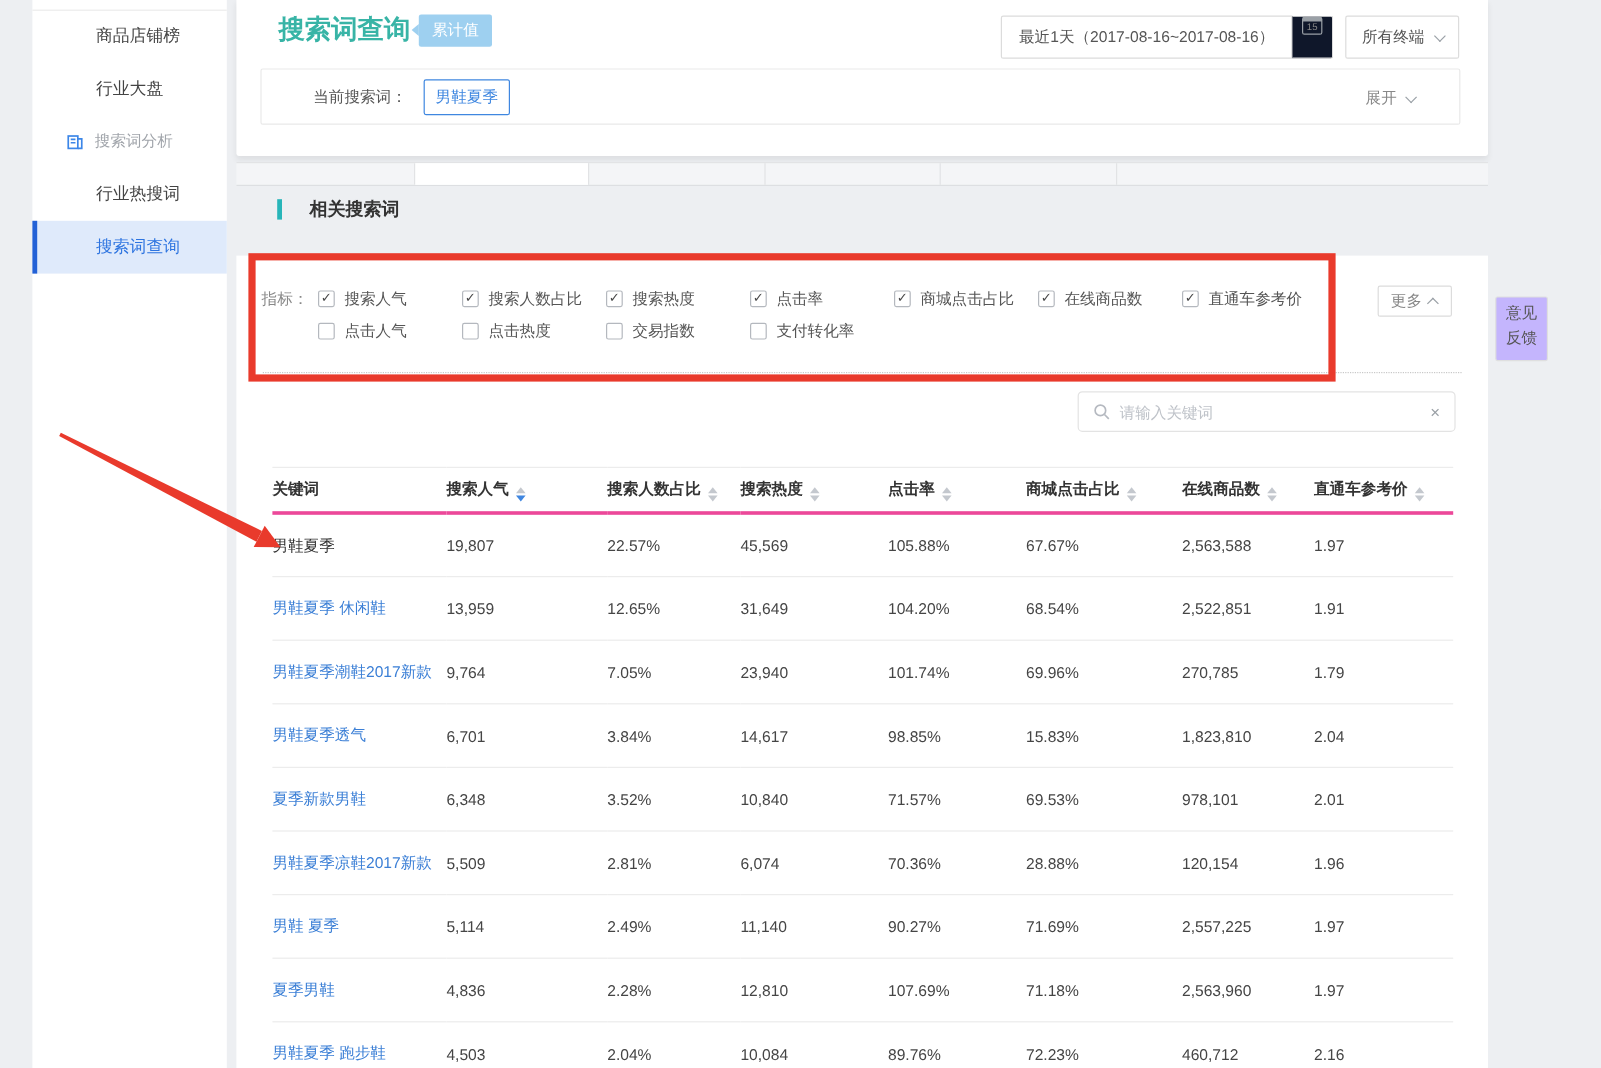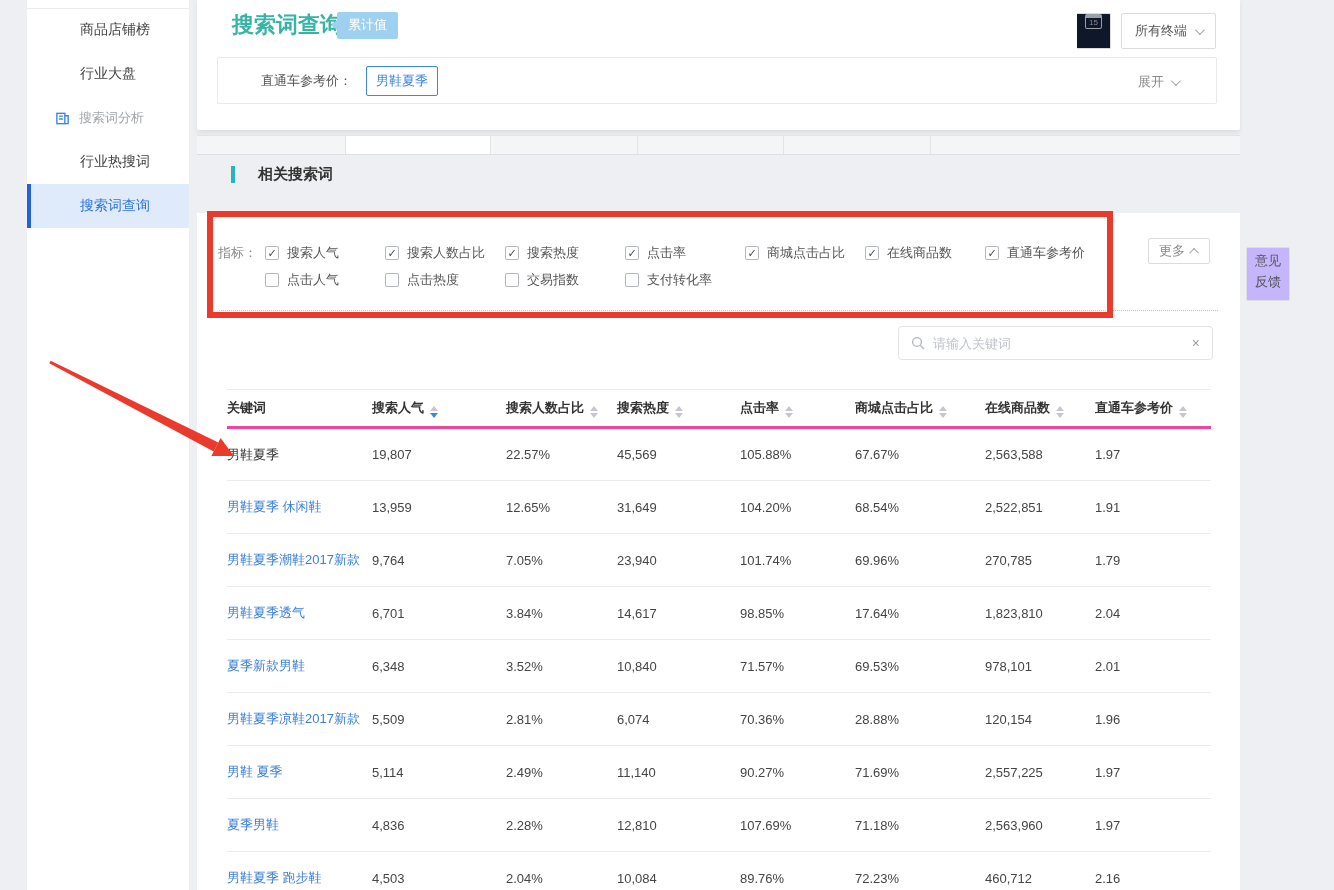--- a/index.html
+++ b/index.html
@@ -19,21 +19,21 @@
     font-size:13px; color:#a0a4aa; cursor:default; }
   .side-item { height:44px; display:flex; align-items:center; padding-left:53px;
     font-size:14px; color:#444; cursor:pointer; position:relative; }
   .side-item.active { background:#dfeafb; color:#2d74e0; }
   .side-item.active::before { content:""; position:absolute; left:0; top:0; bottom:0; width:4px; background:#2361d6; }
 
   
   .header-card { position:absolute; left:197px; top:0; width:1043px; height:130px; background:#fff;
     box-shadow:0 3px 5px rgba(0,0,0,.07); border-radius:0 0 2px 2px; }
   .page-title { position:absolute; left:35px; top:10px; font-size:22px; font-weight:bold; color:#38b4a6; }
-  .title-badge { position:absolute; left:140px; top:12px; background:#9ed0f0; color:#fff; font-size:13px;
+  .title-badge { position:absolute; left:152px; top:12px; background:#9ed0f0; color:#fff; font-size:13px;
     padding:4px 11px 5px; border-radius:2px; }
   .title-badge::before { content:""; position:absolute; left:-6px; top:8px; border-top:5px solid transparent;
     border-bottom:5px solid transparent; border-right:6px solid #9ed0f0; }
   .header-controls { position:absolute; right:24px; top:13px; display:flex; gap:10px; }
   .date-box { height:36px; border:1px solid #dcdcdc; border-radius:2px 0 0 2px; background:#fff;
     display:flex; align-items:center; padding:0 14px; font-size:13px; color:#555; cursor:pointer; }
   .cal-box { height:36px; width:34px; border:1px solid #dcdcdc; border-left:none; border-radius:0 2px 2px 0;
     background:#0f172a; display:flex; align-items:flex-start; justify-content:center; cursor:pointer; }
   .cal-icon { width:17px; height:15px; border:1px solid #9aa0a6; border-top:4px solid #9aa0a6; border-radius:2px;
     font-size:8px; color:#888; text-align:center; line-height:10px; }
@@ -58,21 +58,21 @@
 
   
   .section-title-wrap { position:absolute; left:231px; top:165px; display:flex; align-items:center; gap:23px; }
   .section-bar { width:4px; height:17px; background:#27b5b9; }
   .section-title { font-size:15px; font-weight:bold; color:#333; }
 
   .main-panel { position:absolute; left:197px; top:213px; width:1043px; height:677px; background:#fff; }
 
   
   .metrics { position:absolute; left:21px; top:22px; }
-  .metric-row { display:flex; align-items:flex-end; height:27px; }
+  .metric-row { display:flex; align-items:center; height:27px; }
   .metric-row .lead { width:47px; font-size:13px; color:#888; }
   .metric { width:120px; display:flex; align-items:center; gap:8px; cursor:pointer; }
   .cb { width:14px; height:14px; border:1px solid #b4b8be; border-radius:2px; background:#fff;
     font-size:11px; line-height:12px; text-align:center; color:#4a4a4a; flex:0 0 auto; }
   .metric span.mlabel { font-size:13px; color:#555; }
   .more-btn { position:absolute; left:951px; top:25px; width:62px; height:26px; border:1px solid #dcdcdc;
     border-radius:2px; display:flex; align-items:center; justify-content:center; gap:7px;
     font-size:13px; color:#888; background:#fff; cursor:pointer; }
   .dotted-sep { position:absolute; left:22px; right:22px; top:97px; border-bottom:1px dotted #c8c8c8; }
 
@@ -139,31 +139,34 @@
         <span>搜索词查询</span>
       </div>
     </div>
 </div>
 
 <div class="header-card">
   <div class="page-title">搜索词查询</div>
   <div class="title-badge">累计值</div>
   <div class="header-controls">
     <div style="display:flex;">
+      <div class="date-box">
+        <span>最近1天（2017-08-16~2017-08-16）</span>
+      </div>
       <div class="cal-box">
         <div class="cal-icon">15</div>
       </div>
     </div>
     <div class="terminal-box">
       <span>所有终端</span>
       <span class="chev down"></span>
     </div>
   </div>
   <div class="current-box">
-    <span class="current-label">直通车参考价：</span>
+    <span class="current-label">当前搜索词：</span>
     <span class="term-tag">男鞋夏季</span>
     <span class="expand-btn">
       <span>展开</span>
       <span class="chev down"></span>
     </span>
   </div>
 </div>
 
 <div class="tab-strip">
   <div class="tab-seg" style="width:148px"></div>
@@ -327,21 +330,21 @@
           <td>69.96%</td>
           <td>270,785</td>
           <td>1.79</td>
         </tr>
         <tr>
           <td><span class="kw-link">男鞋夏季透气</span></td>
           <td>6,701</td>
           <td>3.84%</td>
           <td>14,617</td>
           <td>98.85%</td>
-          <td>17.64%</td>
+          <td>15.83%</td>
           <td>1,823,810</td>
           <td>2.04</td>
         </tr>
         <tr>
           <td><span class="kw-link">夏季新款男鞋</span></td>
           <td>6,348</td>
           <td>3.52%</td>
           <td>10,840</td>
           <td>71.57%</td>
           <td>69.53%</td>

